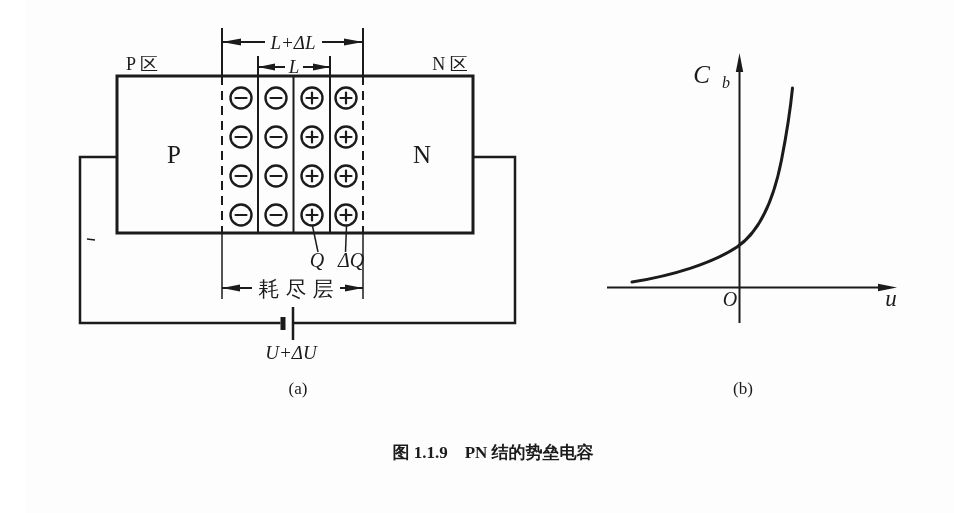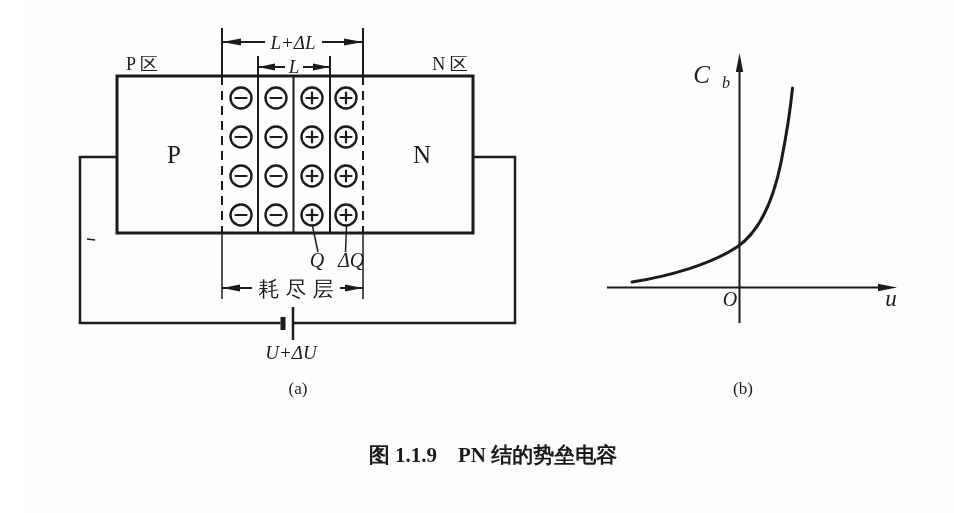--- a/index.html
+++ b/index.html
@@ -20,21 +20,21 @@
   .sw2{stroke-width:2;}
   .sw15{stroke-width:1.5;}
   .dashed{stroke-dasharray:9 6;}
   .charge circle{fill:#fdfdfd;stroke:#1b1b1b;stroke-width:2.4;}
   .charge line{stroke:#1b1b1b;stroke-width:2.2;stroke-linecap:round;}
   text{fill:#1b1b1b;font-family:"Liberation Serif","DejaVu Serif",serif;}
   .t-it{font-style:italic;}
   .mid{text-anchor:middle;}
   .cap-title{
     position:absolute;top:441px;left:468px;transform:translateX(-50%);
-    font-size:21px;font-weight:bold;white-space:nowrap;
+    font-size:17px;font-weight:bold;white-space:nowrap;
     font-family:"Liberation Serif","DejaVu Serif",serif;
   }
   .cap-sub{
     position:absolute;top:481px;left:390px;transform:translateX(-50%);
     font-size:16px;white-space:nowrap;
     font-family:"Liberation Serif","DejaVu Serif",serif;
   }
 </style>
 </head>
 <body>

